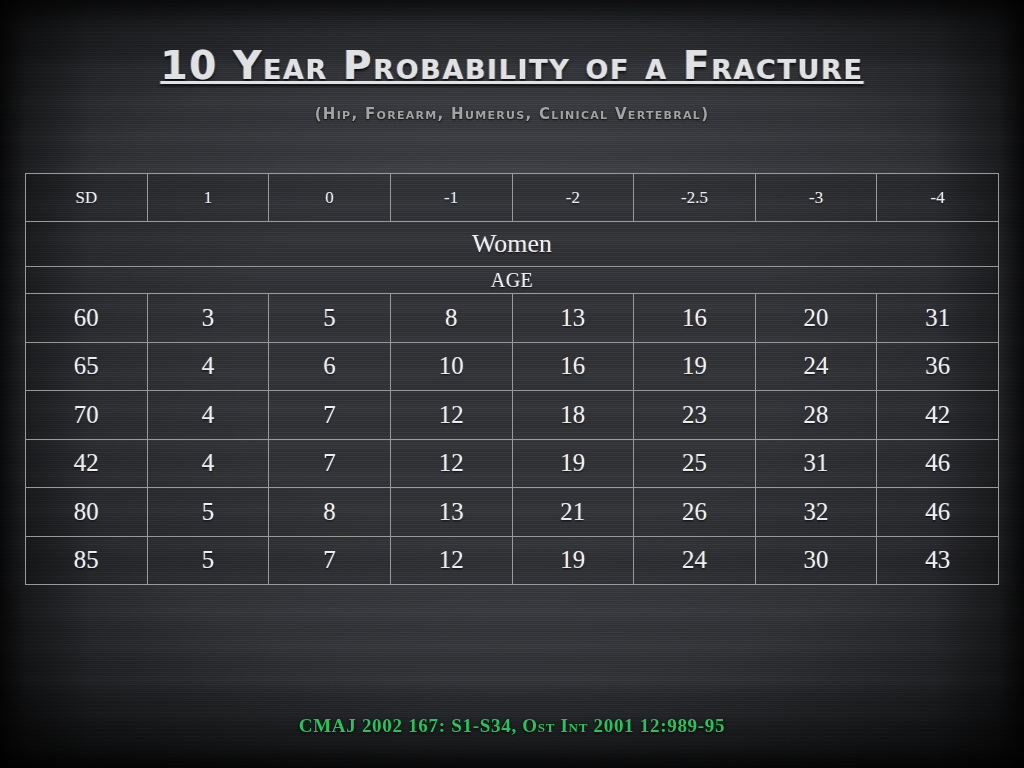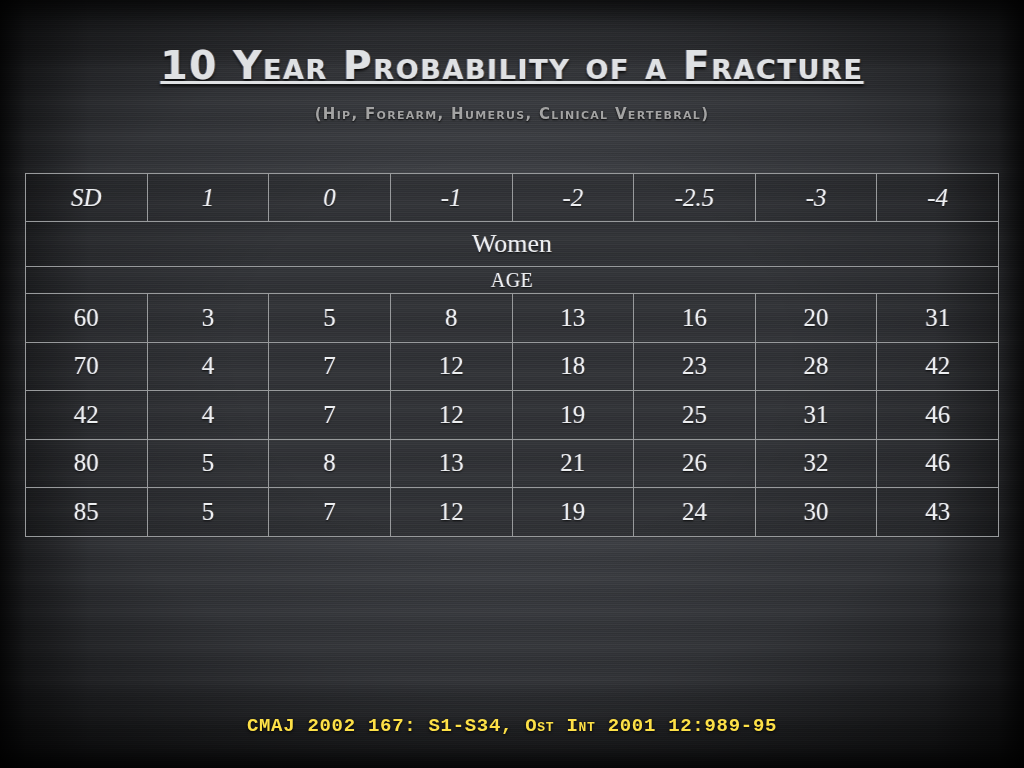--- a/index.html
+++ b/index.html
@@ -143,22 +143,21 @@
     text-align: center;
     vertical-align: middle;
     background: rgba(0,0,0,0.16);
     text-shadow:
       -1px 0 0 rgba(110,140,195,0.40),
        1px 0 0 rgba(185,135,85,0.32),
        0 1px 2px rgba(0,0,0,0.80);
   }
   .hdr-row td {
     height: 47px;
-    font-size: 25px;
-    font-style: italic;
+    font-size: 17px;
   }
   .group-row td {
     height: 44px;
     font-size: 26px;
     text-align: left;
     padding-left: 9px;
   }
   .agelabel-row td {
     height: 26px;
     font-size: 20px;
@@ -172,27 +171,27 @@
     font-size: 25px;
   }
 
   
   #citation {
     position: absolute;
     left: 0;
     top: 713px;
     width: 1024px;
     text-align: center;
-    font-family: Liberation Mono, monospace;
+    font-family: Liberation Serif, serif;
     font-weight: bold;
     font-size: 19px;
     line-height: 26px;
     font-variant: small-caps;
     letter-spacing: 0.7px;
-    color: #fde047;
+    color: #22c55e;
     text-shadow: 0 1px 3px rgba(0,0,0,0.9);
     white-space: nowrap;
   }
 </style>
 </head>
 <body>
 
 <div id="slide">
   <div id="tex-lines"></div>
   <div id="tex-bands"></div>
@@ -232,20 +231,30 @@
           <td>60</td>
           <td>3</td>
           <td>5</td>
           <td>8</td>
           <td>13</td>
           <td>16</td>
           <td>20</td>
           <td>31</td>
         </tr>
 
+        <tr class="data-row">
+          <td>65</td>
+          <td>4</td>
+          <td>6</td>
+          <td>10</td>
+          <td>16</td>
+          <td>19</td>
+          <td>24</td>
+          <td>36</td>
+        </tr>
 
         <tr class="data-row">
           <td>70</td>
           <td>4</td>
           <td>7</td>
           <td>12</td>
           <td>18</td>
           <td>23</td>
           <td>28</td>
           <td>42</td>

